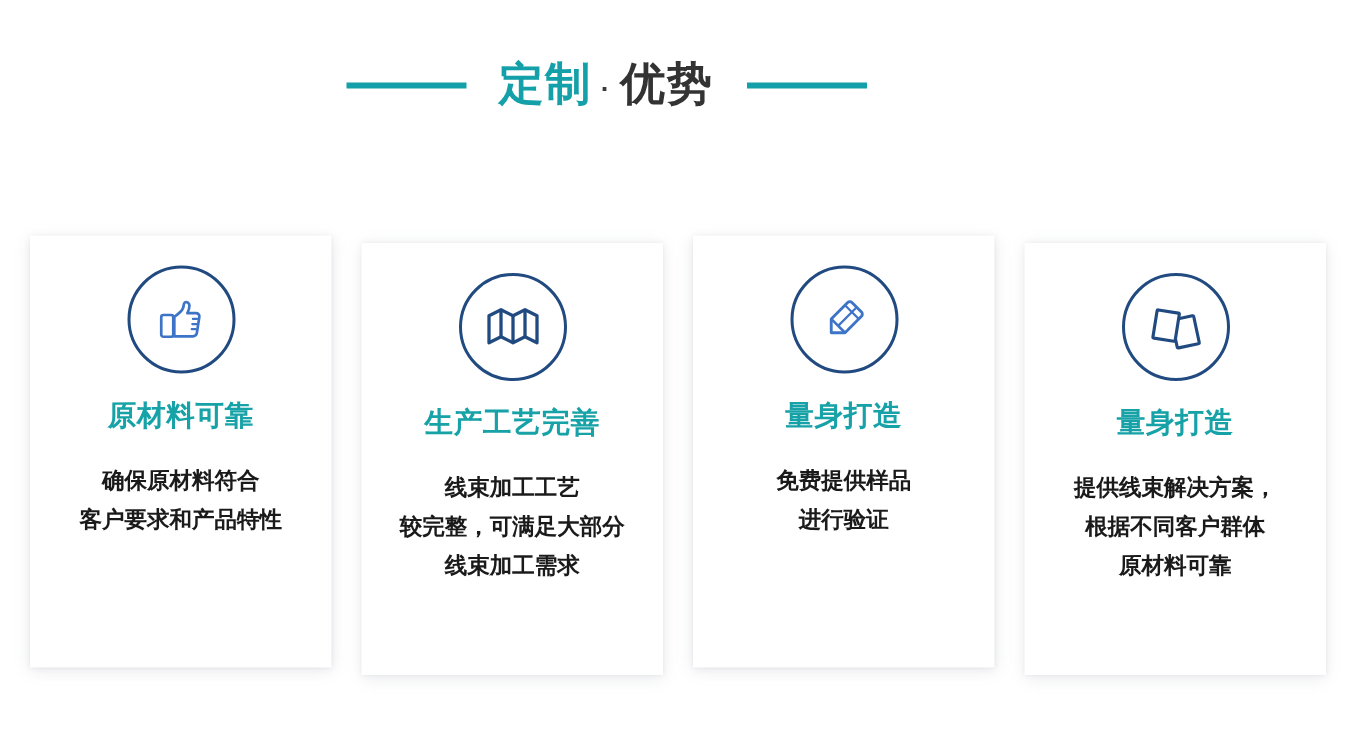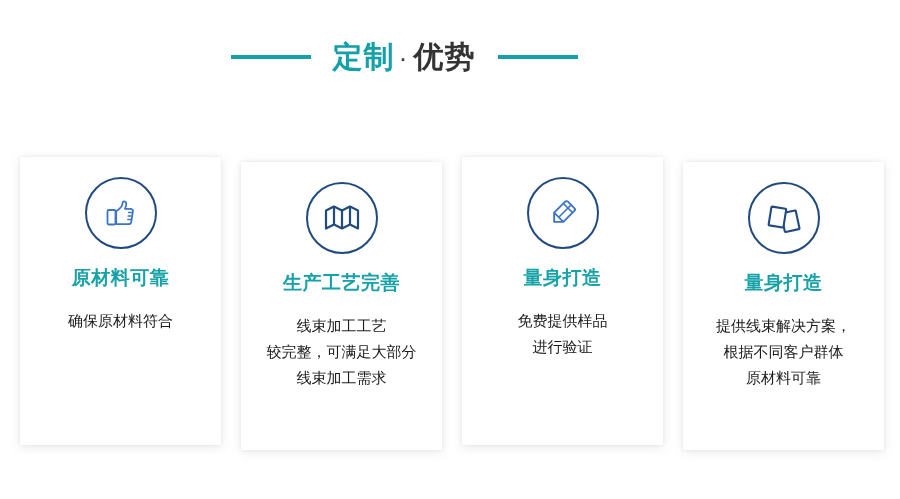--- a/index.html
+++ b/index.html
@@ -104,21 +104,21 @@
     letter-spacing: 0.5px;
     margin-top: 8px;
     margin-bottom: 0;
     text-align: center;
     line-height: 1.2;
   }
   .card-desc {
     margin-top: 18px;
     font-size: 15px;
     color: #1a1a1a;
-    font-weight: normal;
+    font-weight: bold;
     text-align: center;
     line-height: 1.75;
     padding: 0 10px;
   }
   .card-desc .line {
     display: block;
     white-space: nowrap;
   }
 </style>
 </head>
@@ -142,20 +142,21 @@
         <svg width="36" height="36" viewBox="0 0 36 36" fill="none">
           <rect x="4.5" y="15" width="8" height="14.5" rx="1.4" stroke="#3d74c7" stroke-width="1.8"></rect>
           <path d="M13.2 16.2 C15.6 14.6 18.4 12.2 19.1 10.2 C19.6 8.8 19.2 7.2 20.3 6.6 C21.6 5.9 23.2 6.9 23.3 8.6 C23.4 10.3 22.6 12.3 21.9 13.8 L27.6 13.8 C29.1 13.8 30.1 14.9 29.9 16.2 L28.3 26.6 C28.1 28.1 26.9 29.2 25.5 29.2 L13.2 29.2 Z" stroke="#3d74c7" stroke-width="1.8" stroke-linejoin="round"></path>
           <path d="M25.6 17.6 L28.4 17.6 M25.2 21 L28 21 M24.8 24.4 L27.4 24.4" stroke="#3d74c7" stroke-width="1.5" stroke-linecap="round"></path>
         </svg>
       </span>
     </div>
     <div class="card-title">原材料可靠</div>
     <div class="card-desc">
       <span class="line">确保原材料符合</span>
+      <span class="line">客户要求和产品特性</span>
     </div>
   </div>
 
   <div class="card offset-b">
     <div class="icon-circle">
       <span>
         <svg width="38" height="34" viewBox="0 0 38 34" fill="none">
           <path d="M3 9.5 L11 5.5 L19 9.5 L27 5.5 L35 9.5 L35 27.5 L27 23.5 L19 27.5 L11 23.5 L3 27.5 Z" stroke="#204a80" stroke-width="2.2" stroke-linejoin="round"></path>
           <path d="M11 5.5 L11 23.5" stroke="#204a80" stroke-width="2.2" stroke-linejoin="round"></path>
           <path d="M19 9.5 L19 27.5" stroke="#204a80" stroke-width="2.2" stroke-linejoin="round"></path>

